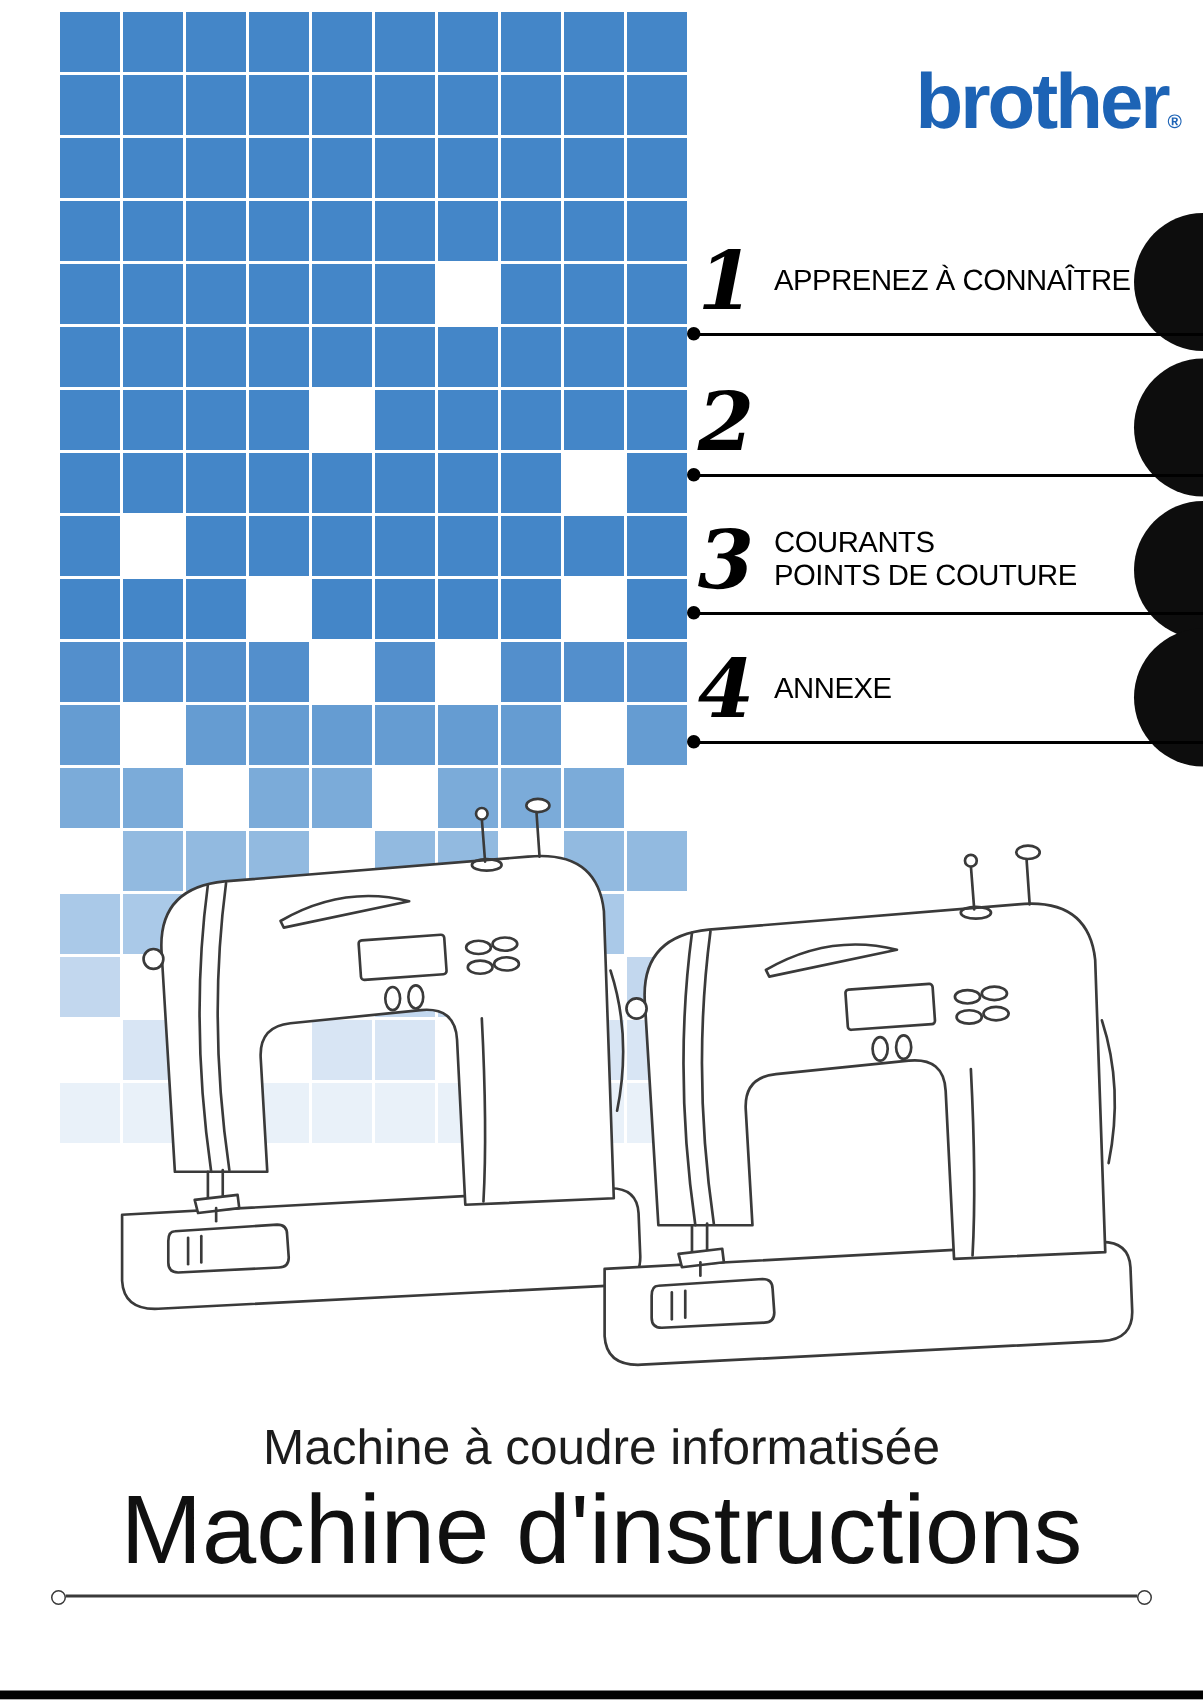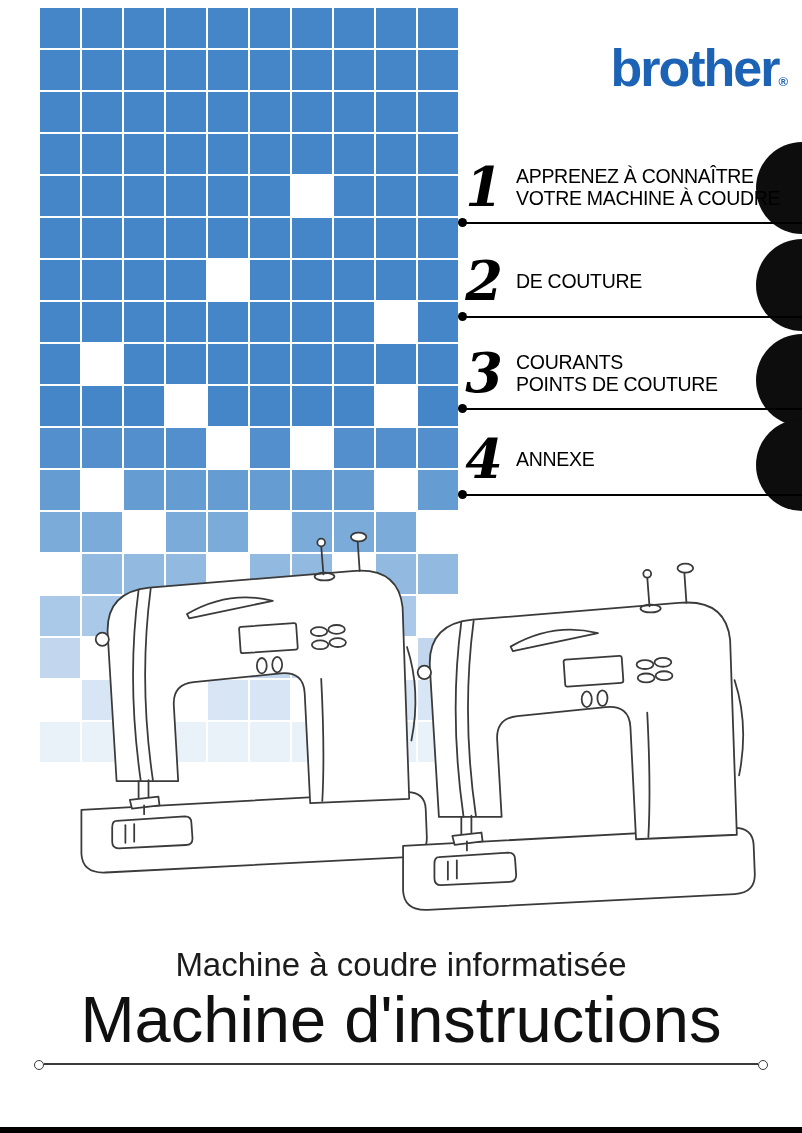--- a/index.html
+++ b/index.html
@@ -271,29 +271,27 @@
 
   <div class="tab" style="top: 142px; background: rgb(13, 13, 13);"></div>
   <div class="tab" style="top: 239px; background: rgb(13, 13, 13);"></div>
   <div class="tab" style="top: 334px; background: rgb(13, 13, 13);"></div>
   <div class="tab" style="top: 419px; background: rgb(13, 13, 13);"></div>
 
   <div class="chapter" style="top:158px">
     <span class="num">1</span>
     <span class="labels">
       <span class="ln">APPRENEZ À CONNAÎTRE</span>
-      <span class="ln">VOTRE MACHINE À COUDRE</span>
     </span>
     <span class="rule"></span>
   </div>
 
   <div class="chapter" style="top:252px">
     <span class="num">2</span>
     <span class="labels">
-      <span class="ln">DE COUTURE</span>
     </span>
     <span class="rule"></span>
   </div>
 
   <div class="chapter" style="top:344px">
     <span class="num">3</span>
     <span class="labels">
       <span class="ln">COURANTS</span>
       <span class="ln">POINTS DE COUTURE</span>
     </span>

